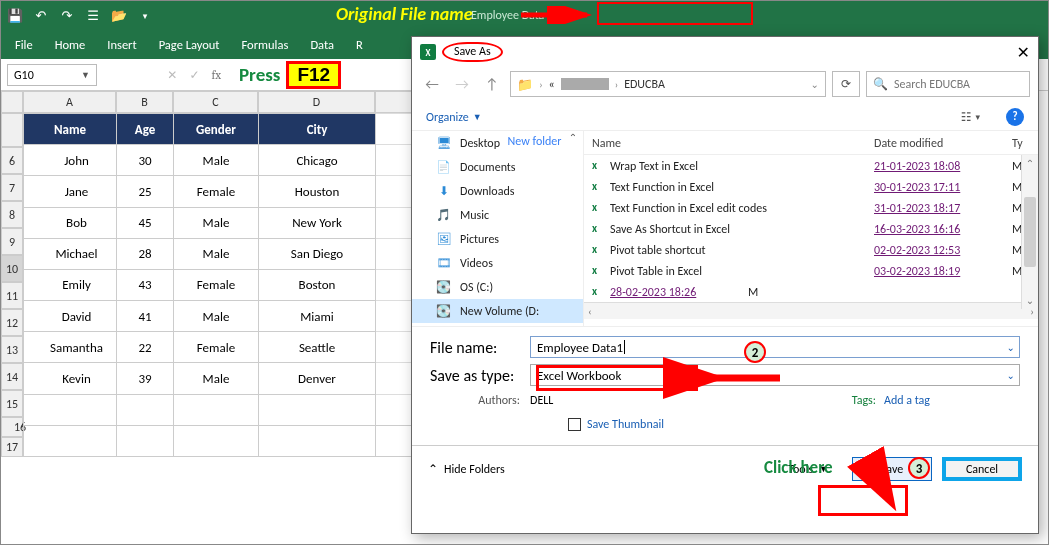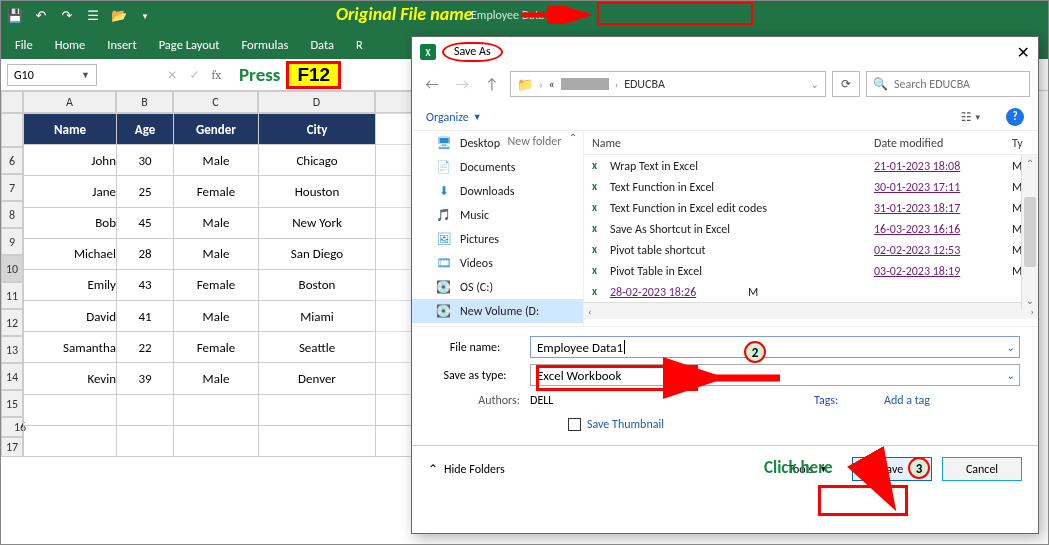--- a/index.html
+++ b/index.html
@@ -28,21 +28,21 @@
   .f12-box { margin-left:6px; background:#ffff00; border:3px solid #ff0000; padding:0 8px; font-weight:bold; color:#000; font-size:19px; font-family: Arial, sans-serif;}
   .circle-annot { position:absolute; width:22px; height:22px; border:2px solid #ff0000; border-radius:50%; display:flex; align-items:center; justify-content:center; font-weight:bold; font-size:13px; background:rgba(255,255,255,.6); color:#000;}
   .col-head { height:22px; border:1px solid #ccc; display:flex; align-items:center; justify-content:center; font-size:12px; color:#333; background:#f0f0f0;}
   .row-head { height:27px; width:22px; border:1px solid #ccc; display:flex; align-items:center; justify-content:center; font-size:12px; color:#333; background:#f0f0f0;}
   .corner { width:22px; height:22px; border:1px solid #ccc; background:#f0f0f0;}
   .grid { position:relative; }
   table.data { border-collapse: collapse; }
   table.data td { border:1px solid #ccc; height:27px; font-size:13px; text-align:center; }
   .hdr-row td { background:#203764; color:#fff; font-weight:bold; font-family: Calibri, Arial; font-size:16px; border:1px solid #000; height:34px;}
   .data-row td { border:1px solid #000; }
-  .data-row td.nm { text-align:right; padding-left:13px;margin-top:21px;}
+  .data-row td.nm { text-align:center; padding-left:13px;margin-top:21px;}
   .plain td { border:1px solid #ddd; height:20px;}
   .row-head.sel { background:#d5d5d5; }
 
   
   .cA{width:93px;} .cB{width:57px;} .cC{width:85px;} .cD{width:117px;} .cE{width:40px;} 
 
   
   .saveas { position:absolute; top:35px; left:410px; width:628px; height:498px; background:#fff; border:1px solid #666; box-shadow: 4px 4px 14px rgba(0,0,0,.3); font-size:12px; }
   .saveas .dlg-titlebar { height:30px; display:flex; align-items:center; padding:0 8px; justify-content:space-between; border-bottom:0; }
   .saveas .dlg-title-left { display:flex; align-items:center; gap:6px; }
@@ -54,21 +54,21 @@
   .saveas .nav-btn { width:24px; height:24px; display:flex; align-items:center; justify-content:center; color:#888; font-size:15px; }
   .saveas .pathbox { flex:1; height:26px; border:1px solid #bbb; display:flex; align-items:center; padding:0 6px; gap:6px; font-size:12px; color:#333;}
   .saveas .pathbox .folder-ico { color:#d9b45b; font-size:13px;}
   .saveas .pathbox .chev { color:#888; font-size:10px;}
   .saveas .refresh { width:28px; height:26px; border:1px solid #bbb; display:flex; align-items:center; justify-content:center; color:#555;}
   .saveas .searchbox { width:164px; height:26px; border:1px solid #bbb; display:flex; align-items:center; padding:0 6px; gap:6px; color:#777;}
   .saveas .searchbox .mag { font-size:12px; color:#555;}
 
   .saveas .toolbar2 { height:28px; display:flex; align-items:center; padding:0 14px; gap:26px; border-bottom:1px solid #eee; margin-top:2px;}
   .saveas .toolbar2 .org { color:#1a5fb4; display:flex; align-items:center; gap:4px;}
-  .saveas .toolbar2 .newf { color:#737373;margin-top:48px; }
+  .saveas .toolbar2 .newf { color:#3b82f6;margin-top:48px; }
   .saveas .toolbar2 .spacer{flex:1;}
   .saveas .toolbar2 .view-ico { color:#555; display:flex; gap:4px; align-items:center;}
   .saveas .toolbar2 .help { width:18px;height:18px; background:#1a73e8; color:#fff; border-radius:50%; display:flex; align-items:center; justify-content:center; font-size:11px; font-weight:bold;}
 
   .saveas .body { display:flex; height:196px; border-bottom:1px solid #eee;}
   .saveas .navpane { width:172px; border-right:1px solid #eee; overflow:hidden; position:relative;}
   .saveas .navpane .item { height:24px; display:flex; align-items:center; gap:8px; padding-left:24px; font-size:12px; color:#222;}
   .saveas .navpane .item.sel { background:#cfe8ff; }
   .saveas .navpane .ico { width:16px; text-align:center; font-size:12px;}
   .saveas .navpane .scroll-ind { position:absolute; right:2px; top:0; height:12px; width:16px; font-size:10px; color:#555; text-align:center;}
@@ -80,35 +80,35 @@
   .saveas .filerow .fico { width:18px; color:#107c41; font-size:11px; font-weight:bold; display:flex;}
   .saveas .filerow .fname { flex:1; white-space:nowrap; overflow:hidden; text-overflow:ellipsis;}
   .saveas .filerow .fdate { width:138px; color:#701a75;text-decoration:underline;}
   .saveas .filerow .ftype { width:26px; }
   .saveas .listpane .hscroll { height:17px; border-top:1px solid #ddd; background:#f4f4f4; display:flex; align-items:center; justify-content:space-between; padding:0 4px; color:#777; font-size:11px;}
   .saveas .listpane .vscroll { position:absolute; right:0; top:24px; bottom:17px; width:17px; background:#f4f4f4; border-left:1px solid #ddd; display:flex; flex-direction:column; justify-content:space-between; align-items:center; color:#777; font-size:10px; padding:2px 0;}
   .saveas .listpane .vscroll .thumb { width:12px; height:70px; background:#cfcfcf; border-radius:2px;}
 
   .saveas .fields { padding: 6px 18px 4px 18px; }
   .saveas .field-row { display:flex; align-items:center; height:28px; }
-  .saveas .field-row .lbl { width:100px; text-align:center; padding-right:10px; font-size:12px;}
+  .saveas .field-row .lbl { width:100px; text-align:left; padding-right:10px; font-size:16px;}
   .saveas .field-row .inp { flex:1; height:22px; border:1px solid #7a9fd0; padding:0 6px; font-size:13px; display:flex; align-items:center; background:#fff; position:relative;}
   .saveas .field-row .inp .drop { position:absolute; right:4px; color:#1a5fb4; font-size:10px;}
   .saveas .meta-row { display:flex; padding:4px 0 2px 0; }
   .saveas .meta-row .lbl { width:100px; text-align:right; padding-right:10px; color:#555;}
   .saveas .meta-row .val { width:200px; }
-  .saveas .meta-row .tags-lbl { width:70px; padding-right:8px; color:#1d4ed8;}
+  .saveas .meta-row .tags-lbl { width:70px; text-align:right; padding-right:8px; color:#15803d;}
   .saveas .meta-row .tags-val { color:#1a5fb4;}
   .saveas .thumb-row { padding: 8px 0 10px 138px; display:flex; align-items:center; gap:6px;}
   .saveas .thumb-row .cb { width:13px; height:13px; border:1px solid #333;}
   .saveas .footer { border-top:1px solid #ccc; height:46px; display:flex; align-items:center; padding:0 16px; gap:10px;}
   .saveas .footer .hide { display:flex; align-items:center; gap:6px; cursor:pointer;}
   .saveas .footer .spacer{flex:1;}
   .saveas .footer .tools { display:flex; align-items:center; gap:6px; margin-right:14px;}
-  .saveas .footer .btn { width:80px; height:24px; border:1px solid #0ea5e9; background:#f3f3f3; display:flex; align-items:center; justify-content:center; font-size:12px; cursor:pointer;}
+  .saveas .footer .btn { width:80px; height:24px; border:4px solid #0ea5e9; background:#f3f3f3; display:flex; align-items:center; justify-content:center; font-size:12px; cursor:pointer;}
   .saveas .footer .btn.save { border:1px solid #0a66c2; background:#e8f0fb;}
 
   
   .annot-filename-border { position:absolute; top:328px; left:124px; width:162px; height:26px; border:3px solid #ff0000; pointer-events:none;}
   .annot-save-border { position:absolute; top:448px; left:406px; width:90px; height:31px; border:3px solid #ff0000; pointer-events:none;}
   .annot-enter-text { position:absolute; top:328px; left:380px; font-weight:bold; color:#168a40; font-size:17px; pointer-events:none;}
   .annot-click-text { position:absolute; top:420px; left:352px; font-weight:bold; color:#168a40; font-size:17px; pointer-events:none;}
   .annot-circle2 { top:304px; left:332px; background:#d6efd8; }
   .annot-circle3 { top:420px; left:496px; background:#d6efd8; }
   .arrow-red { position:absolute; pointer-events:none; }

